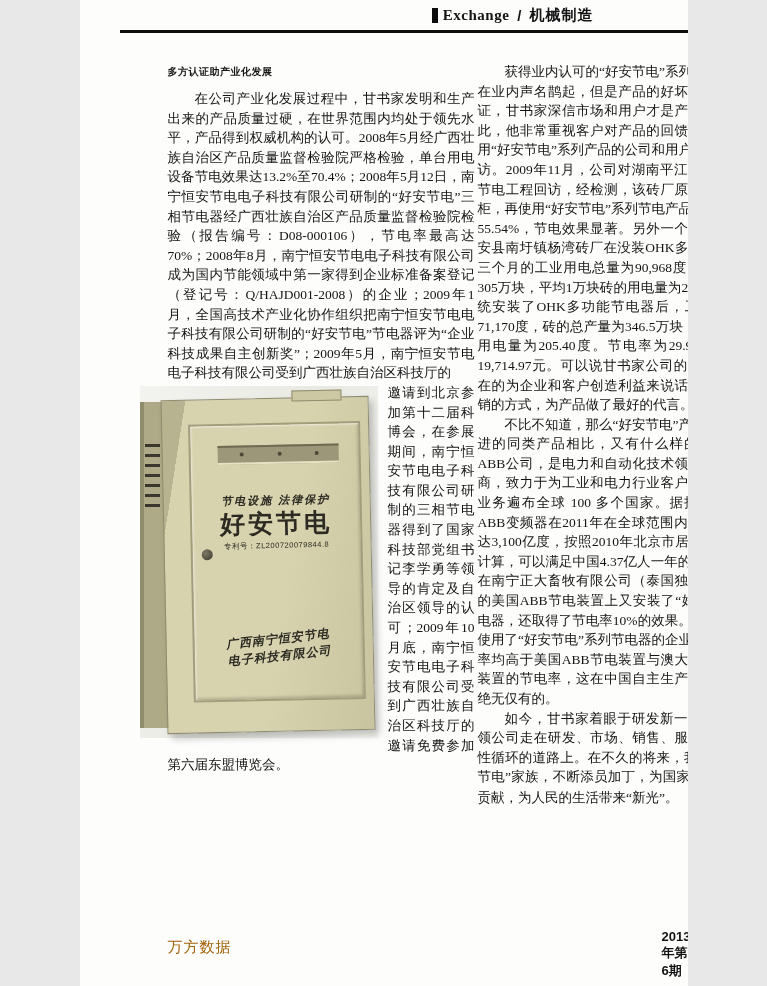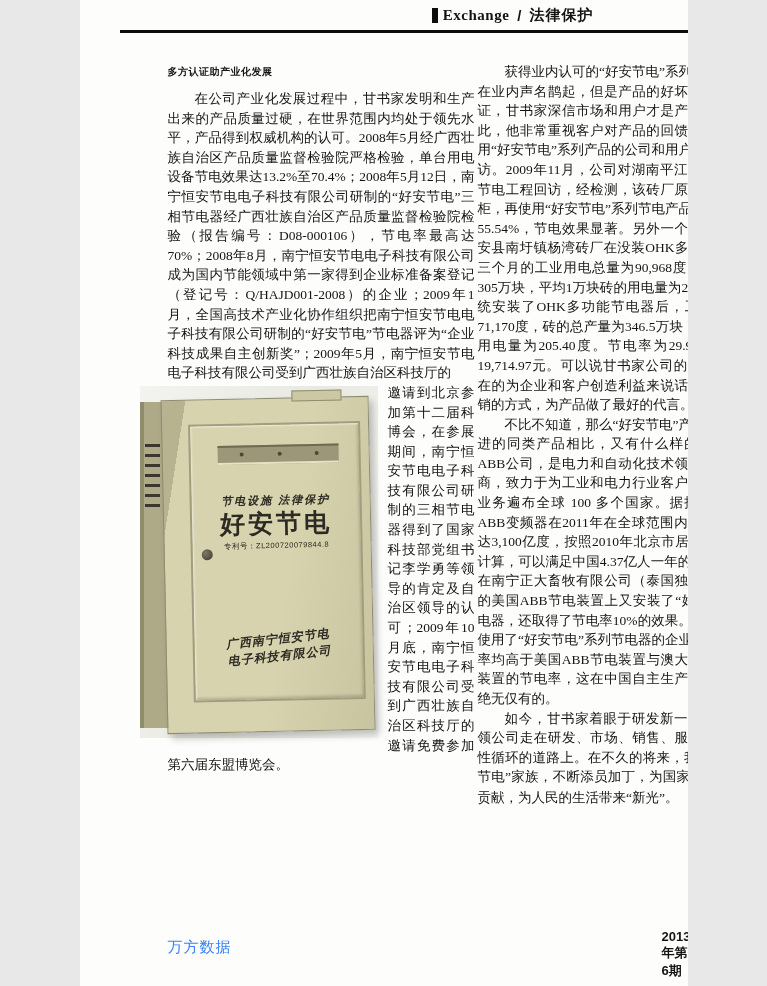--- a/index.html
+++ b/index.html
@@ -90,33 +90,33 @@
     position:absolute; left:582px; top:929px;
     font-family:"Liberation Sans", sans-serif; font-weight:bold; font-size:13px;
   }
   .footer-bar { position:absolute; left:650px; top:923px; width:10px; height:42px; background:#000; }
   .footer-page {
     position:absolute; left:672px; top:929px;
     font-family:"Liberation Sans", sans-serif; font-weight:bold; font-size:14px;
   }
   .watermark {
     position:absolute; left:88px; top:938px;
-    font-family:"Liberation Sans", sans-serif; font-size:15px; color:#3b82f6; letter-spacing:1px;
+    font-family:"Liberation Sans", sans-serif; font-size:15px; color:#a16207; letter-spacing:1px;
   }
 </style>
 </head>
 <body>
 
 <div class="page">
 
   <div class="journal-header">
     <span class="hdr-bar"></span>
     <span class="hdr-en">Exchange</span>
     <span class="hdr-sep">/</span>
-    <span class="hdr-zh">法律保护</span>
+    <span class="hdr-zh">机械制造</span>
   </div>
   <div class="header-rule"></div>
 
   <div class="col col-left">
     <h3 class="section">多方认证助产业化发展</h3>
     <p class="indent">在公司产业化发展过程中，甘书家发明和生产出来的产品质量过硬，在世界范围内均处于领先水平，产品得到权威机构的认可。2008年5月经广西壮族自治区产品质量监督检验院严格检验，单台用电设备节电效果达13.2%至70.4%；2008年5月12日，南宁恒安节电电子科技有限公司研制的“好安节电”三相节电器经广西壮族自治区产品质量监督检验院检验（报告编号：D08-000106），节电率最高达70%；2008年8月，南宁恒安节电电子科技有限公司成为国内节能领域中第一家得到企业标准备案登记（登记号：Q/HAJD001-2008）的企业；2009年1月，全国高技术产业化协作组织把南宁恒安节电电子科技有限公司研制的“好安节电”节电器评为“企业科技成果自主创新奖”；2009年5月，南宁恒安节电电子科技有限公司受到广西壮族自治区科技厅的</p>
 
     <div class="photo">
       <div class="back-box">
         <div class="back-vents"></div>

